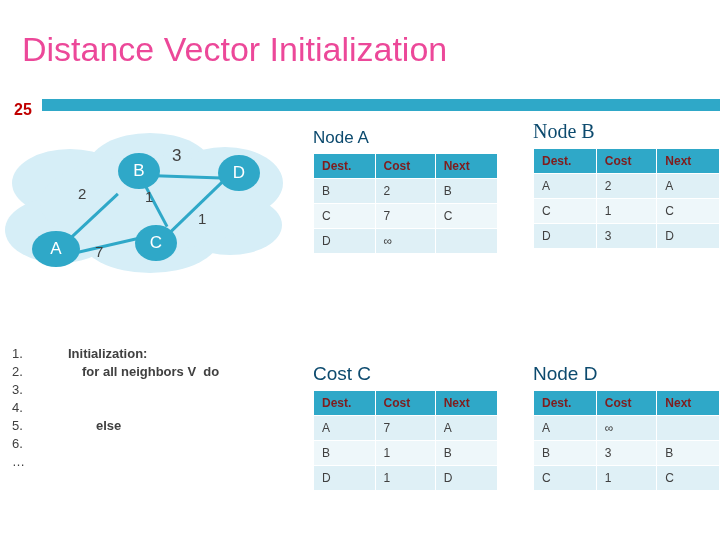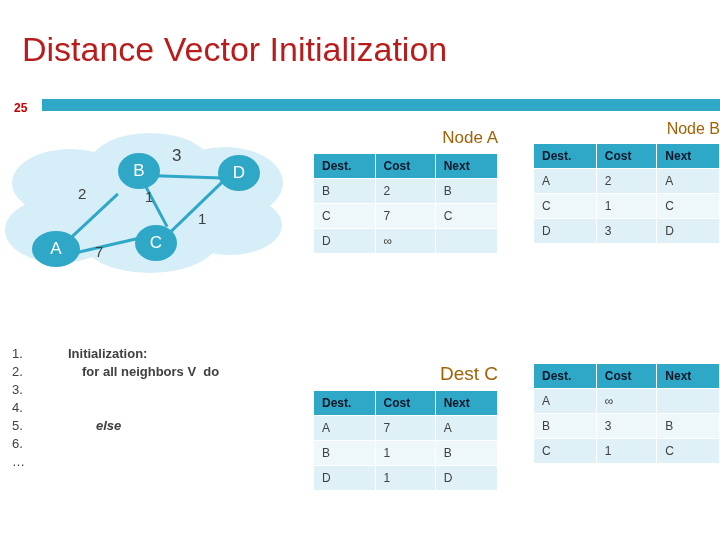--- a/index.html
+++ b/index.html
@@ -3,26 +3,26 @@
 <meta charset="utf-8">
 <style>
   html,body{margin:0;padding:0;}
   body{
     width:720px;height:540px;background:#ffffff;
     font-family:"Liberation Sans", sans-serif;
     position:relative;overflow:hidden;
   }
   .slide-title{
     position:absolute;left:22px;top:30px;
-    font-size:34px;color:#b91c1c;font-weight:400;
+    font-size:34px;color:#ec4899;font-weight:400;
     letter-spacing:0px;
   }
   .slide-number{
     position:absolute;left:14px;top:101px;
-    font-size:12px;color:#c00000;font-weight:bold;
+    font-size:16px;color:#c00000;font-weight:bold;
   }
   .title-rule{
     position:absolute;left:42px;top:99px;width:678px;height:12px;
     background:#2fa8c8;
   }
 
   
   .cloud-wrap{position:absolute;left:0px;top:125px;width:300px;height:160px;}
   .cloud-shape{position:absolute;left:0;top:0;width:300px;height:160px;}
   .node-circle{
@@ -38,26 +38,26 @@
   .algo{position:absolute;left:12px;top:345px;width:290px;font-size:13px;color:#404040;}
   .algo-row{display:flex;line-height:18px;}
   .algo-num{width:28px;text-align:left;}
   .algo-txt{white-space:pre;}
   .b{font-weight:bold;}
   .i{font-style:italic;}
 
   
   .tbl-block{position:absolute;}
   .tbl-title{
-    text-align:right;font-size:17px;color:#a16207;
+    text-align:left;font-size:17px;color:#0c4a6e;
     margin-bottom:5px;
   }
   table.dv{border-collapse:collapse;}
   table.dv th{
-    background:#2fa8c8;color:#0f172a;font-size:12px;font-weight:bold;
+    background:#2fa8c8;color:#7f1d1d;font-size:12px;font-weight:bold;
     text-align:left;padding:5px 8px;border:1px solid #ffffff;
   }
   table.dv td{
     background:#dff0f6;color:#404040;font-size:12px;
     text-align:left;padding:5px 8px;border:1px solid #ffffff;
   }
   table.dv td.alt{background:#eef7fa;}
 </style>
 </head>
 <body>
@@ -115,21 +115,21 @@
     <span class="algo-txt b" style="padding-left:42px;">for all neighbors V  do</span>
   </div>
   <div class="algo-row">
     <span class="algo-num">3.</span>
   </div>
   <div class="algo-row">
     <span class="algo-num">4.</span>
   </div>
   <div class="algo-row">
     <span class="algo-num">5.</span>
-    <span class="algo-txt b" style="padding-left:56px;font-style:italic;">else</span>
+    <span class="algo-txt b" style="padding-left:56px;">else</span>
   </div>
   <div class="algo-row">
     <span class="algo-num">6.</span>
   </div>
   <div class="algo-row">
     <span class="algo-num">…</span>
     <span class="algo-txt"></span>
   </div>
 </div>
 
@@ -155,21 +155,21 @@
     <tr>
       <td>D</td>
       <td>∞</td>
       <td>&nbsp;</td>
     </tr>
   </tbody>
     </table>
 </div>
 
 <div class="tbl-block" style="left:533px;top:120px;width:187px;">
-  <div class="tbl-title" style="font-size:16px;">Node B</div>
+  <div class="tbl-title" style="font-size:20px;font-family:Liberation Serif, serif;">Node B</div>
   <table class="dv" style="width:187px;">
     <tbody>
         <tr>
       <th style="width:62px;">Dest.</th>
       <th style="width:60px;">Cost</th>
       <th style="width:65px;">Next</th>
     </tr>
     <tr>
       <td>A</td>
       <td>2</td>
@@ -183,21 +183,21 @@
     <tr>
       <td>D</td>
       <td>3</td>
       <td>D</td>
     </tr>
   </tbody>
     </table>
 </div>
 
 <div class="tbl-block" style="left:313px;top:363px;width:185px;">
-  <div class="tbl-title" style="font-size:19px;">Dest C</div>
+  <div class="tbl-title" style="font-size:19px;">Cost C</div>
   <table class="dv" style="width:185px;">
     <tbody>
         <tr>
       <th style="width:60px;">Dest.</th>
       <th style="width:60px;">Cost</th>
       <th style="width:65px;">Next</th>
     </tr>
     <tr>
       <td>A</td>
       <td>7</td>
@@ -211,20 +211,21 @@
     <tr>
       <td>D</td>
       <td>1</td>
       <td>D</td>
     </tr>
   </tbody>
     </table>
 </div>
 
 <div class="tbl-block" style="left:533px;top:363px;width:187px;">
+  <div class="tbl-title" style="font-size:19px;">Node D</div>
   <table class="dv" style="width:187px;">
     <tbody>
         <tr>
       <th style="width:62px;">Dest.</th>
       <th style="width:60px;">Cost</th>
       <th style="width:65px;">Next</th>
     </tr>
     <tr>
       <td>A</td>
       <td>∞</td>

